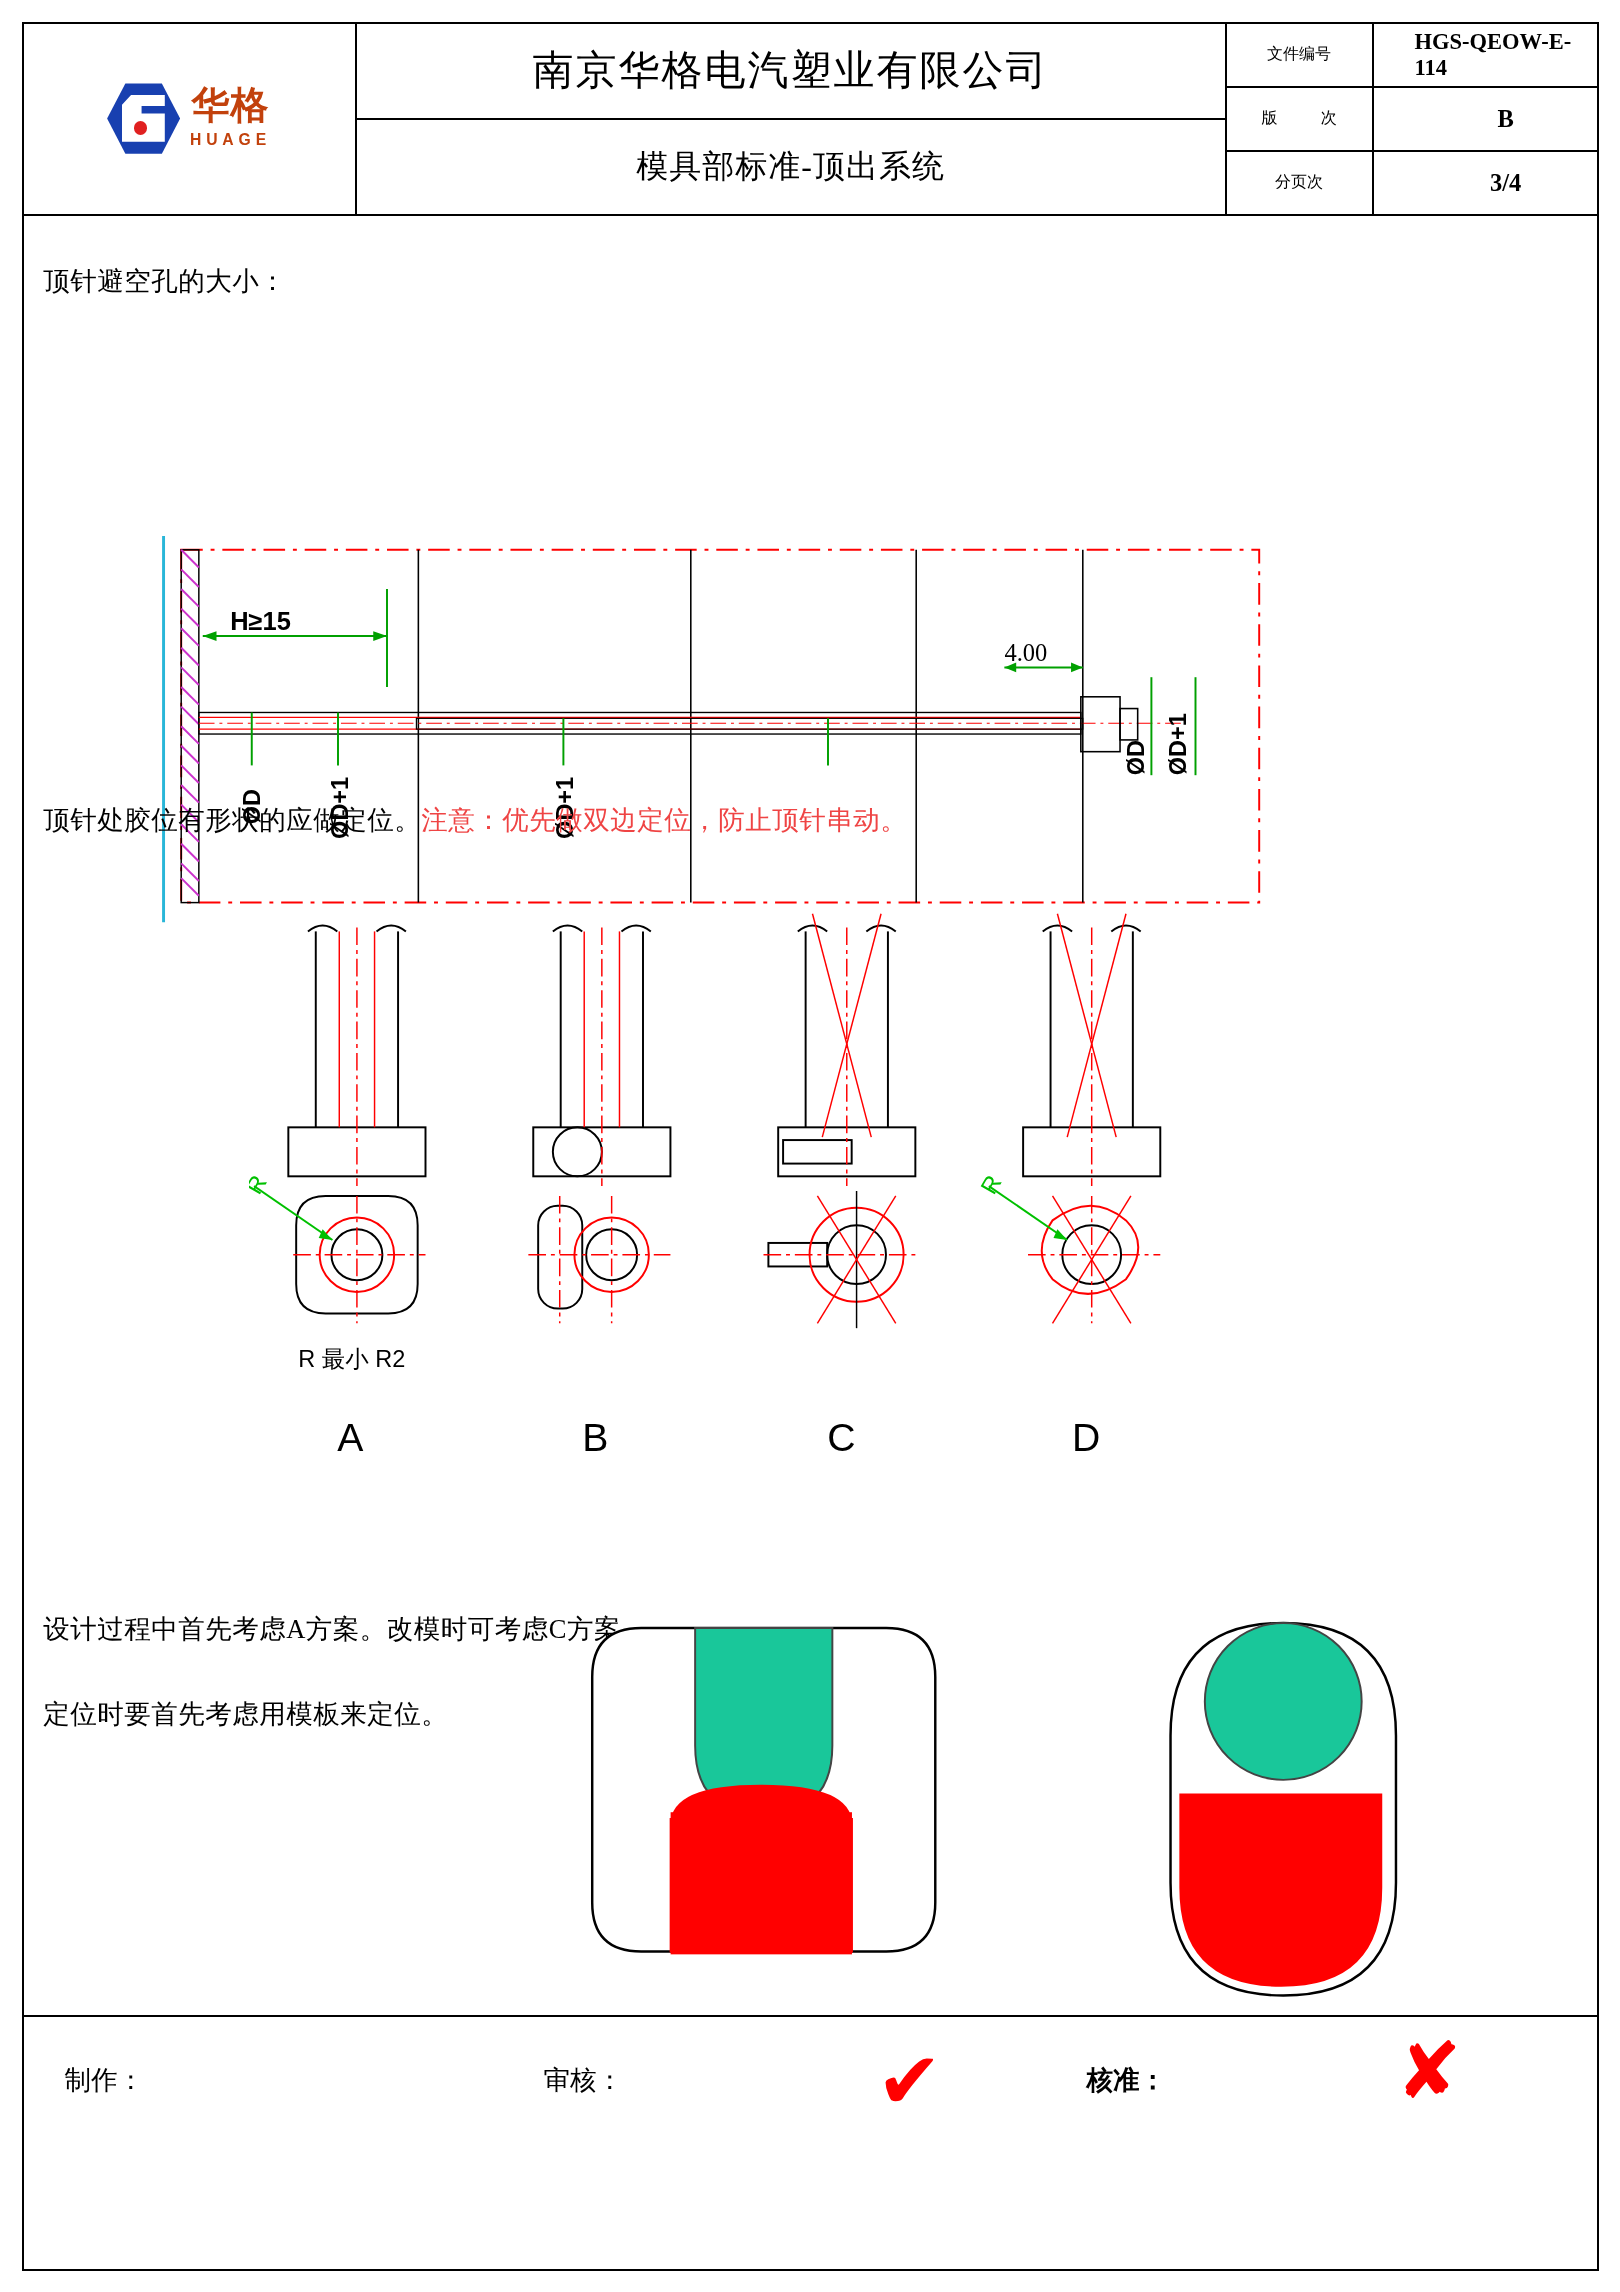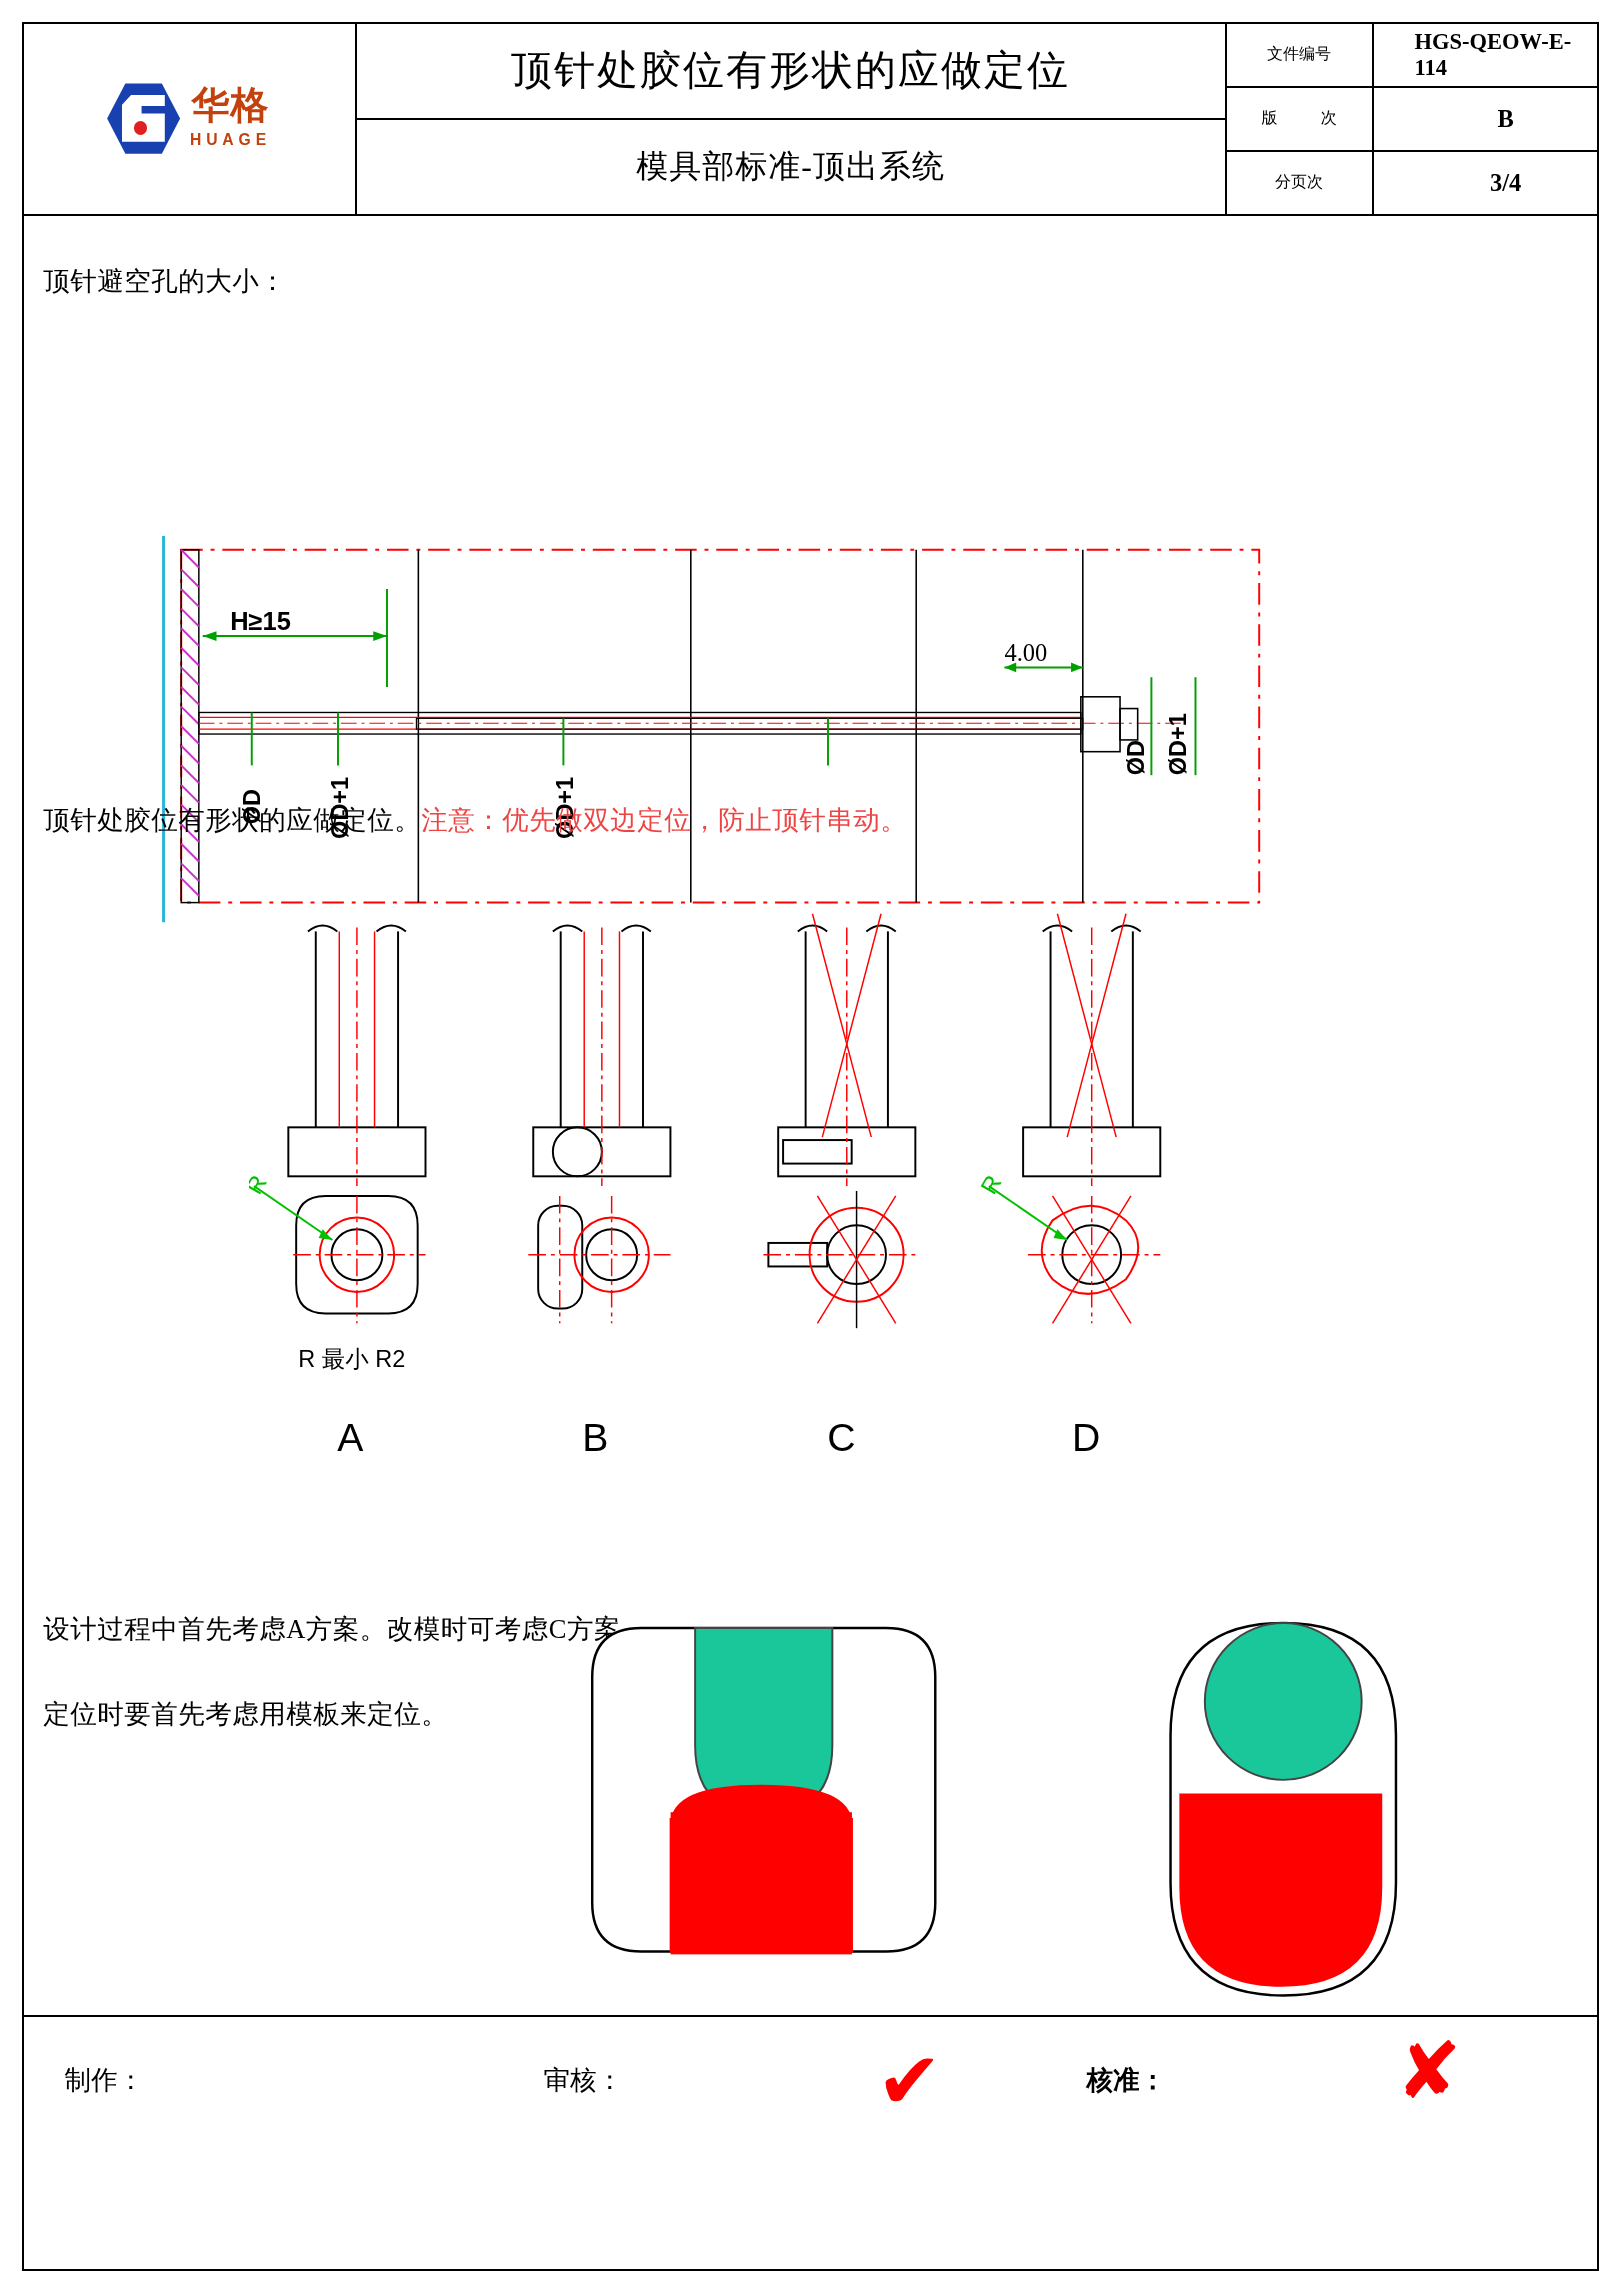--- a/index.html
+++ b/index.html
@@ -126,21 +126,21 @@
         </div>
         <div class="logo-text">
           <div class="logo-cn">华格</div>
           <div class="logo-en">HUAGE</div>
         </div>
       </div>
     </div>
 
     <div class="title-cell">
       <div class="title-top">
-        <span>顶针处胶位有形状的应做定位</span>
+        <span>南京华格电汽塑业有限公司</span>
       </div>
       <div class="title-bottom">
         <span>模具部标准-顶出系统</span>
       </div>
     </div>
 
     <div class="meta-cell">
       <div class="meta-row">
         <div class="meta-label">文件编号</div>
         <div class="meta-value small">HGS-QEOW-E-114</div>

